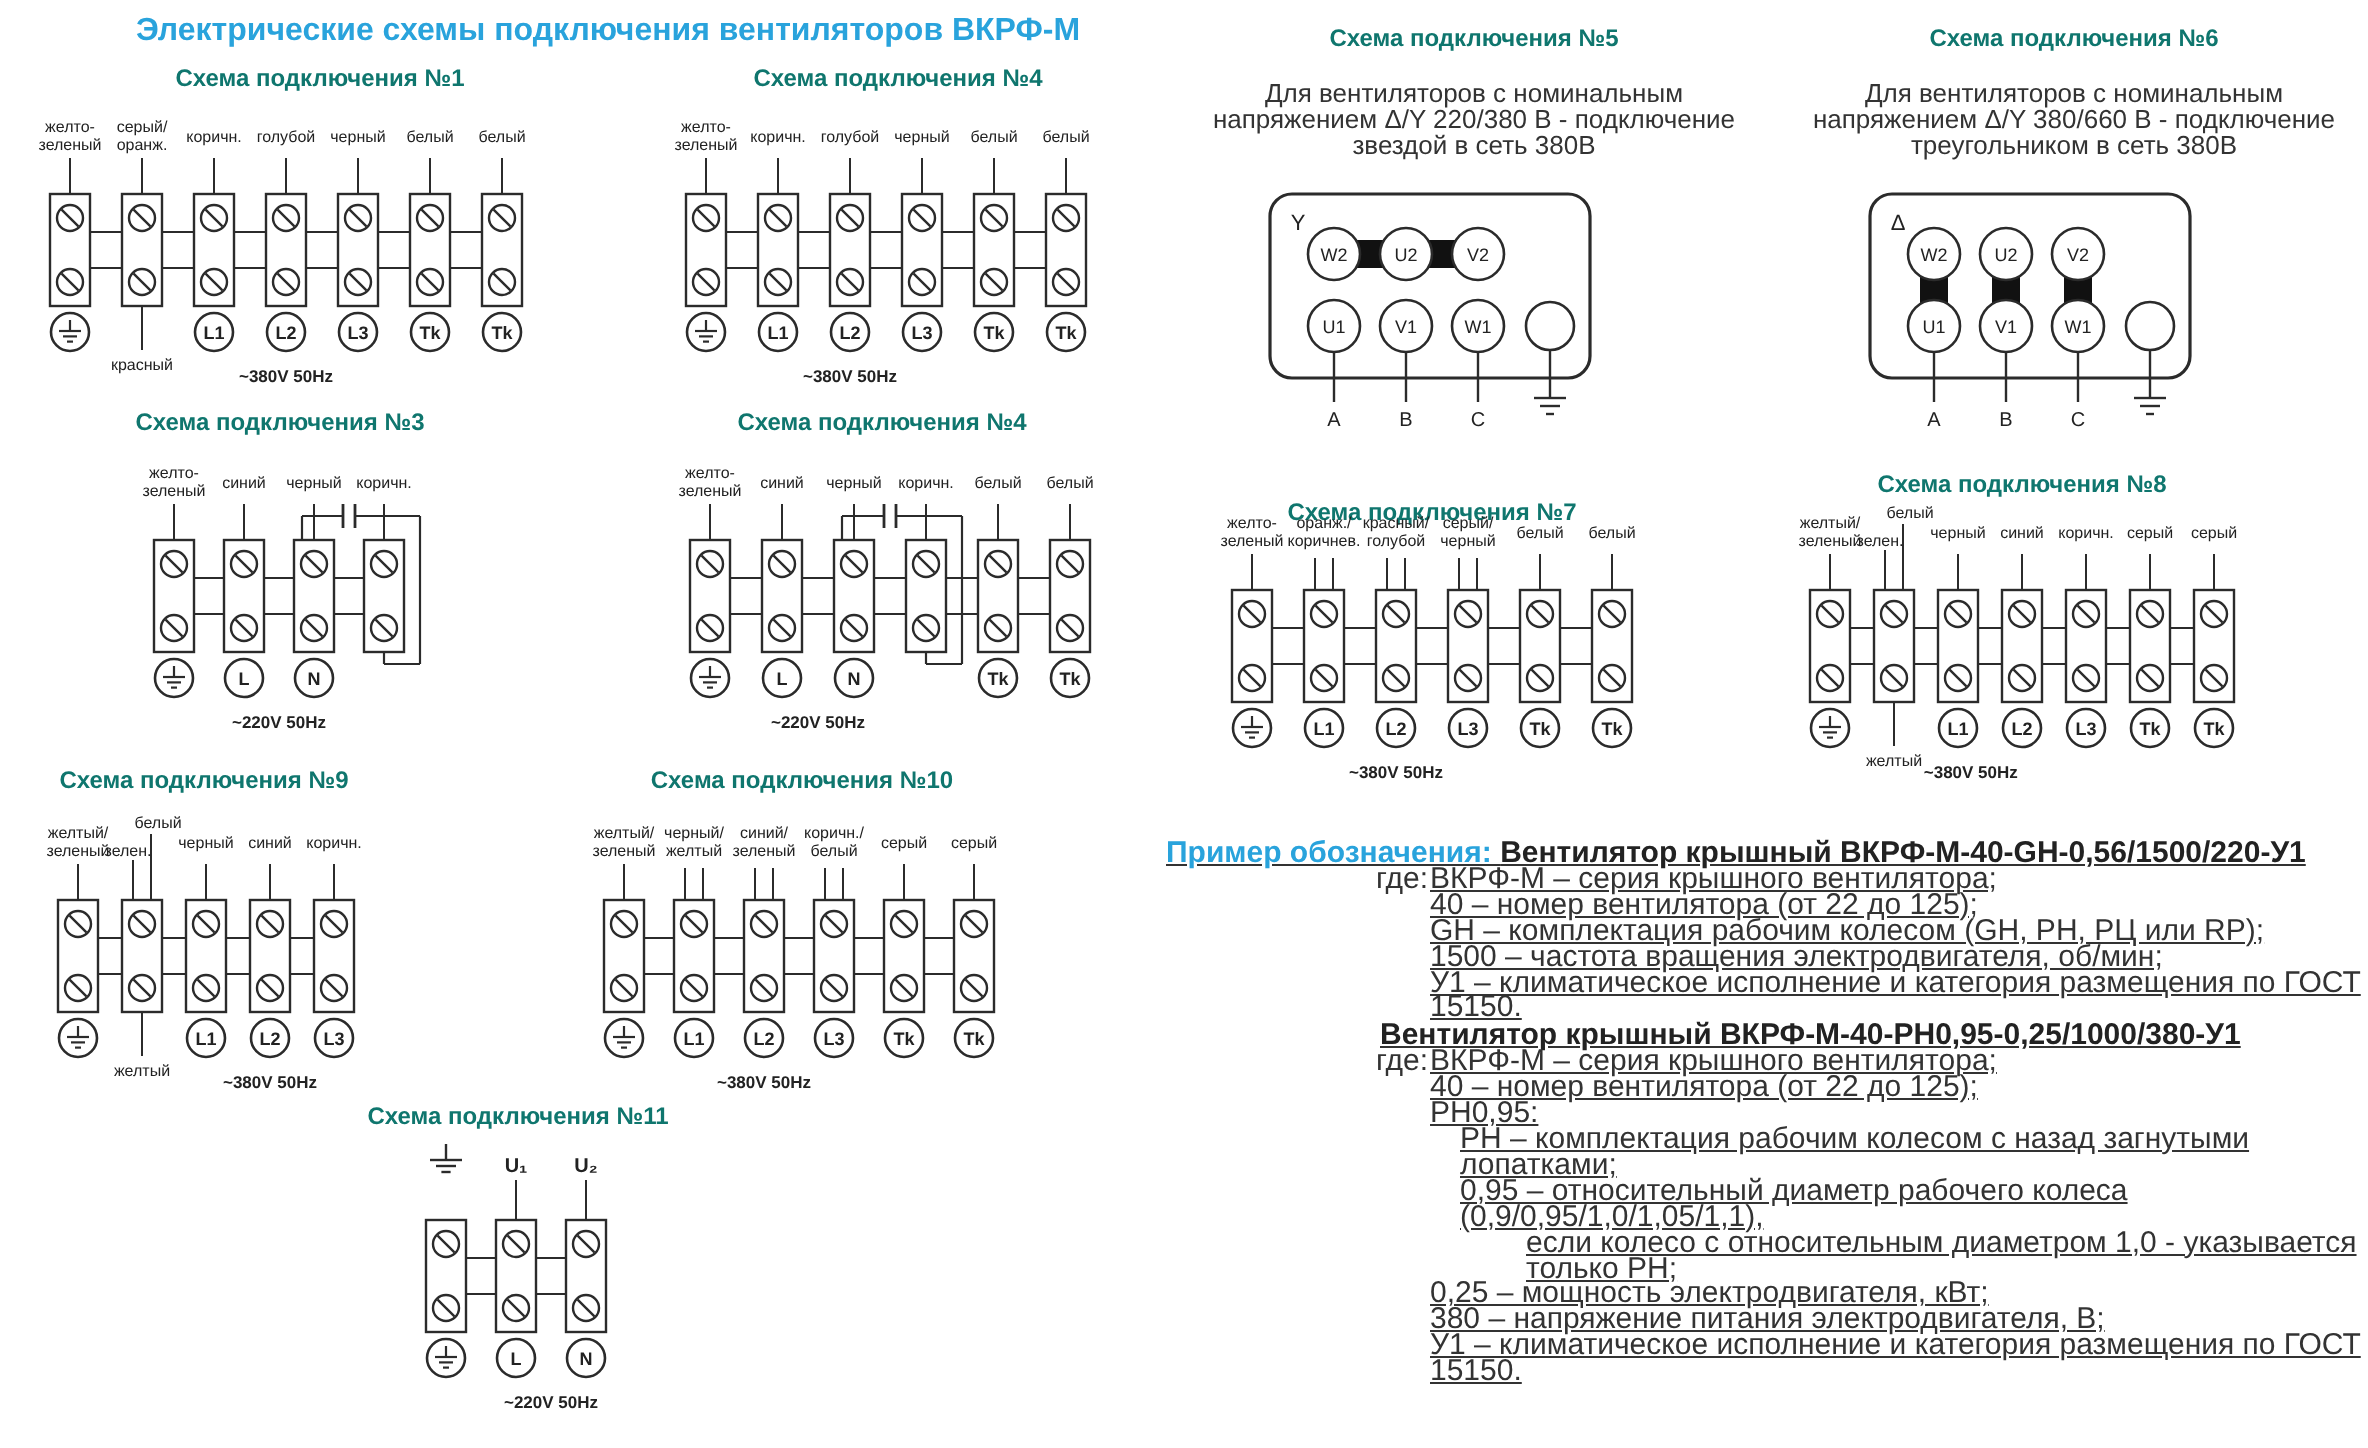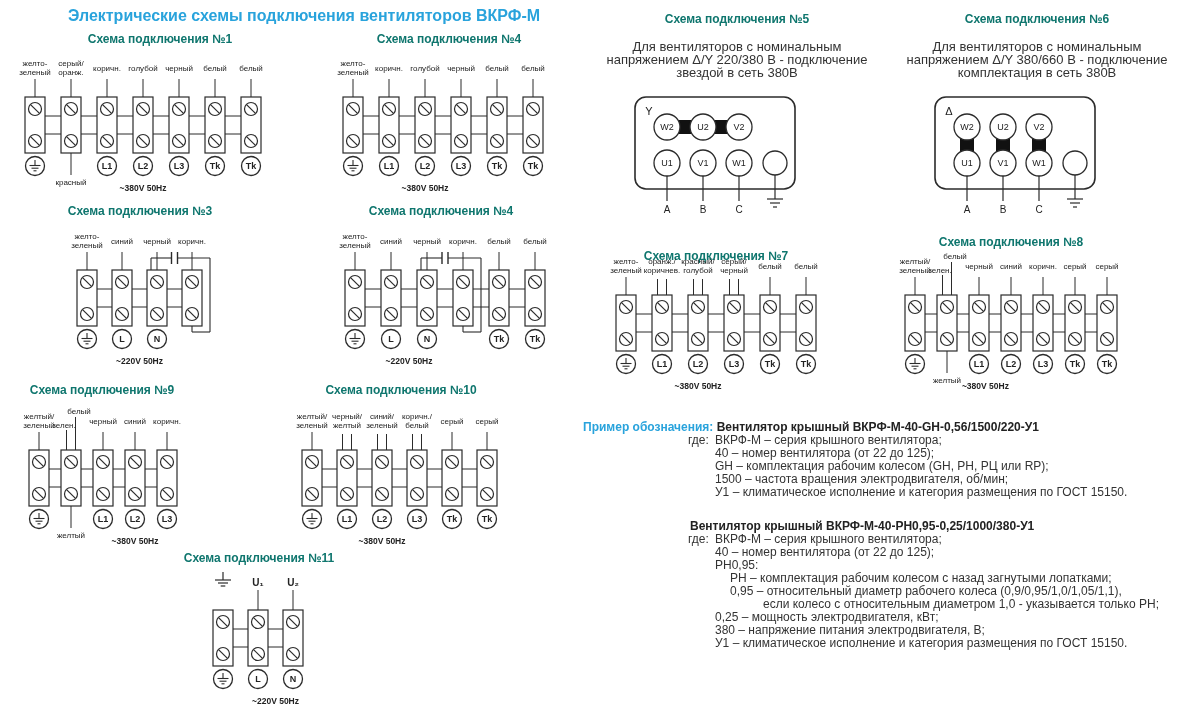--- a/index.html
+++ b/index.html
@@ -14,24 +14,24 @@
   .sv{position:absolute;}
   
   #t1{left:50px;top:32px;}   #t2{left:339px;top:32px;}
   #t3{left:30px;top:204px;}  #t4{left:331px;top:204px;}
   #t5{left:627px;top:12px;}  #t6{left:927px;top:12px;}
   #t7{left:606px;top:249px;} #t8{left:901px;top:235px;}
   #t9{left:-8px;top:383px;}  #t10{left:291px;top:383px;}
   #t11{left:149px;top:551px;}
   #d5{left:592px;top:40px;}  #d6{left:892px;top:40px;}
   
-  #example{position:absolute;left:583px;top:421px;width:600px;font-size:12px;
-        line-height:12.9px;color:#333;}
+  #example{position:absolute;left:583px;top:421px;width:600px;font-size:15px;
+        line-height:12.9px;color:#333;text-decoration:underline;}
   .ex-item{position:relative;}
-  .ex-item + .ex-item{margin-top:22px;}
+  .ex-item + .ex-item{margin-top:1px;}
   .ex-label{color:#29a3dc;font-weight:bold;}
   .ex-title-text{font-weight:bold;color:#222;}
   .ex-title-pad{padding-left:107px;}
   .ex-line{padding-left:132px;position:relative;}
   .ex-line.ind1{padding-left:147px;}
   .ex-line.ind2{padding-left:180px;}
   .ex-where{position:absolute;left:105px;top:0;}
 </style>
 </head>
 <body>
@@ -52,21 +52,21 @@
   <div class="sch-title" id="t11">Схема подключения №11</div>
 
   <div class="sch-desc" id="d5">
     <div>Для вентиляторов с номинальным</div>
     <div>напряжением Δ/Y 220/380 В - подключение</div>
     <div>звездой в сеть 380В</div>
   </div>
   <div class="sch-desc" id="d6">
     <div>Для вентиляторов с номинальным</div>
     <div>напряжением Δ/Y 380/660 В - подключение</div>
-    <div>комплектация в сеть 380В</div>
+    <div>треугольником в сеть 380В</div>
   </div>
 
   <svg class="sv" id="svg-s1" width="286" height="140" viewBox="0 0 286 140" style="left: 0px; top: 55px;">
       <line x1="45" y1="61" x2="61" y2="61" stroke="#2b2b2b" stroke-width="1"></line>
       <line x1="45" y1="79" x2="61" y2="79" stroke="#2b2b2b" stroke-width="1"></line>
       <line x1="81" y1="61" x2="97" y2="61" stroke="#2b2b2b" stroke-width="1"></line>
       <line x1="81" y1="79" x2="97" y2="79" stroke="#2b2b2b" stroke-width="1"></line>
       <line x1="117" y1="61" x2="133" y2="61" stroke="#2b2b2b" stroke-width="1"></line>
       <line x1="117" y1="79" x2="133" y2="79" stroke="#2b2b2b" stroke-width="1"></line>
       <line x1="153" y1="61" x2="169" y2="61" stroke="#2b2b2b" stroke-width="1"></line>

